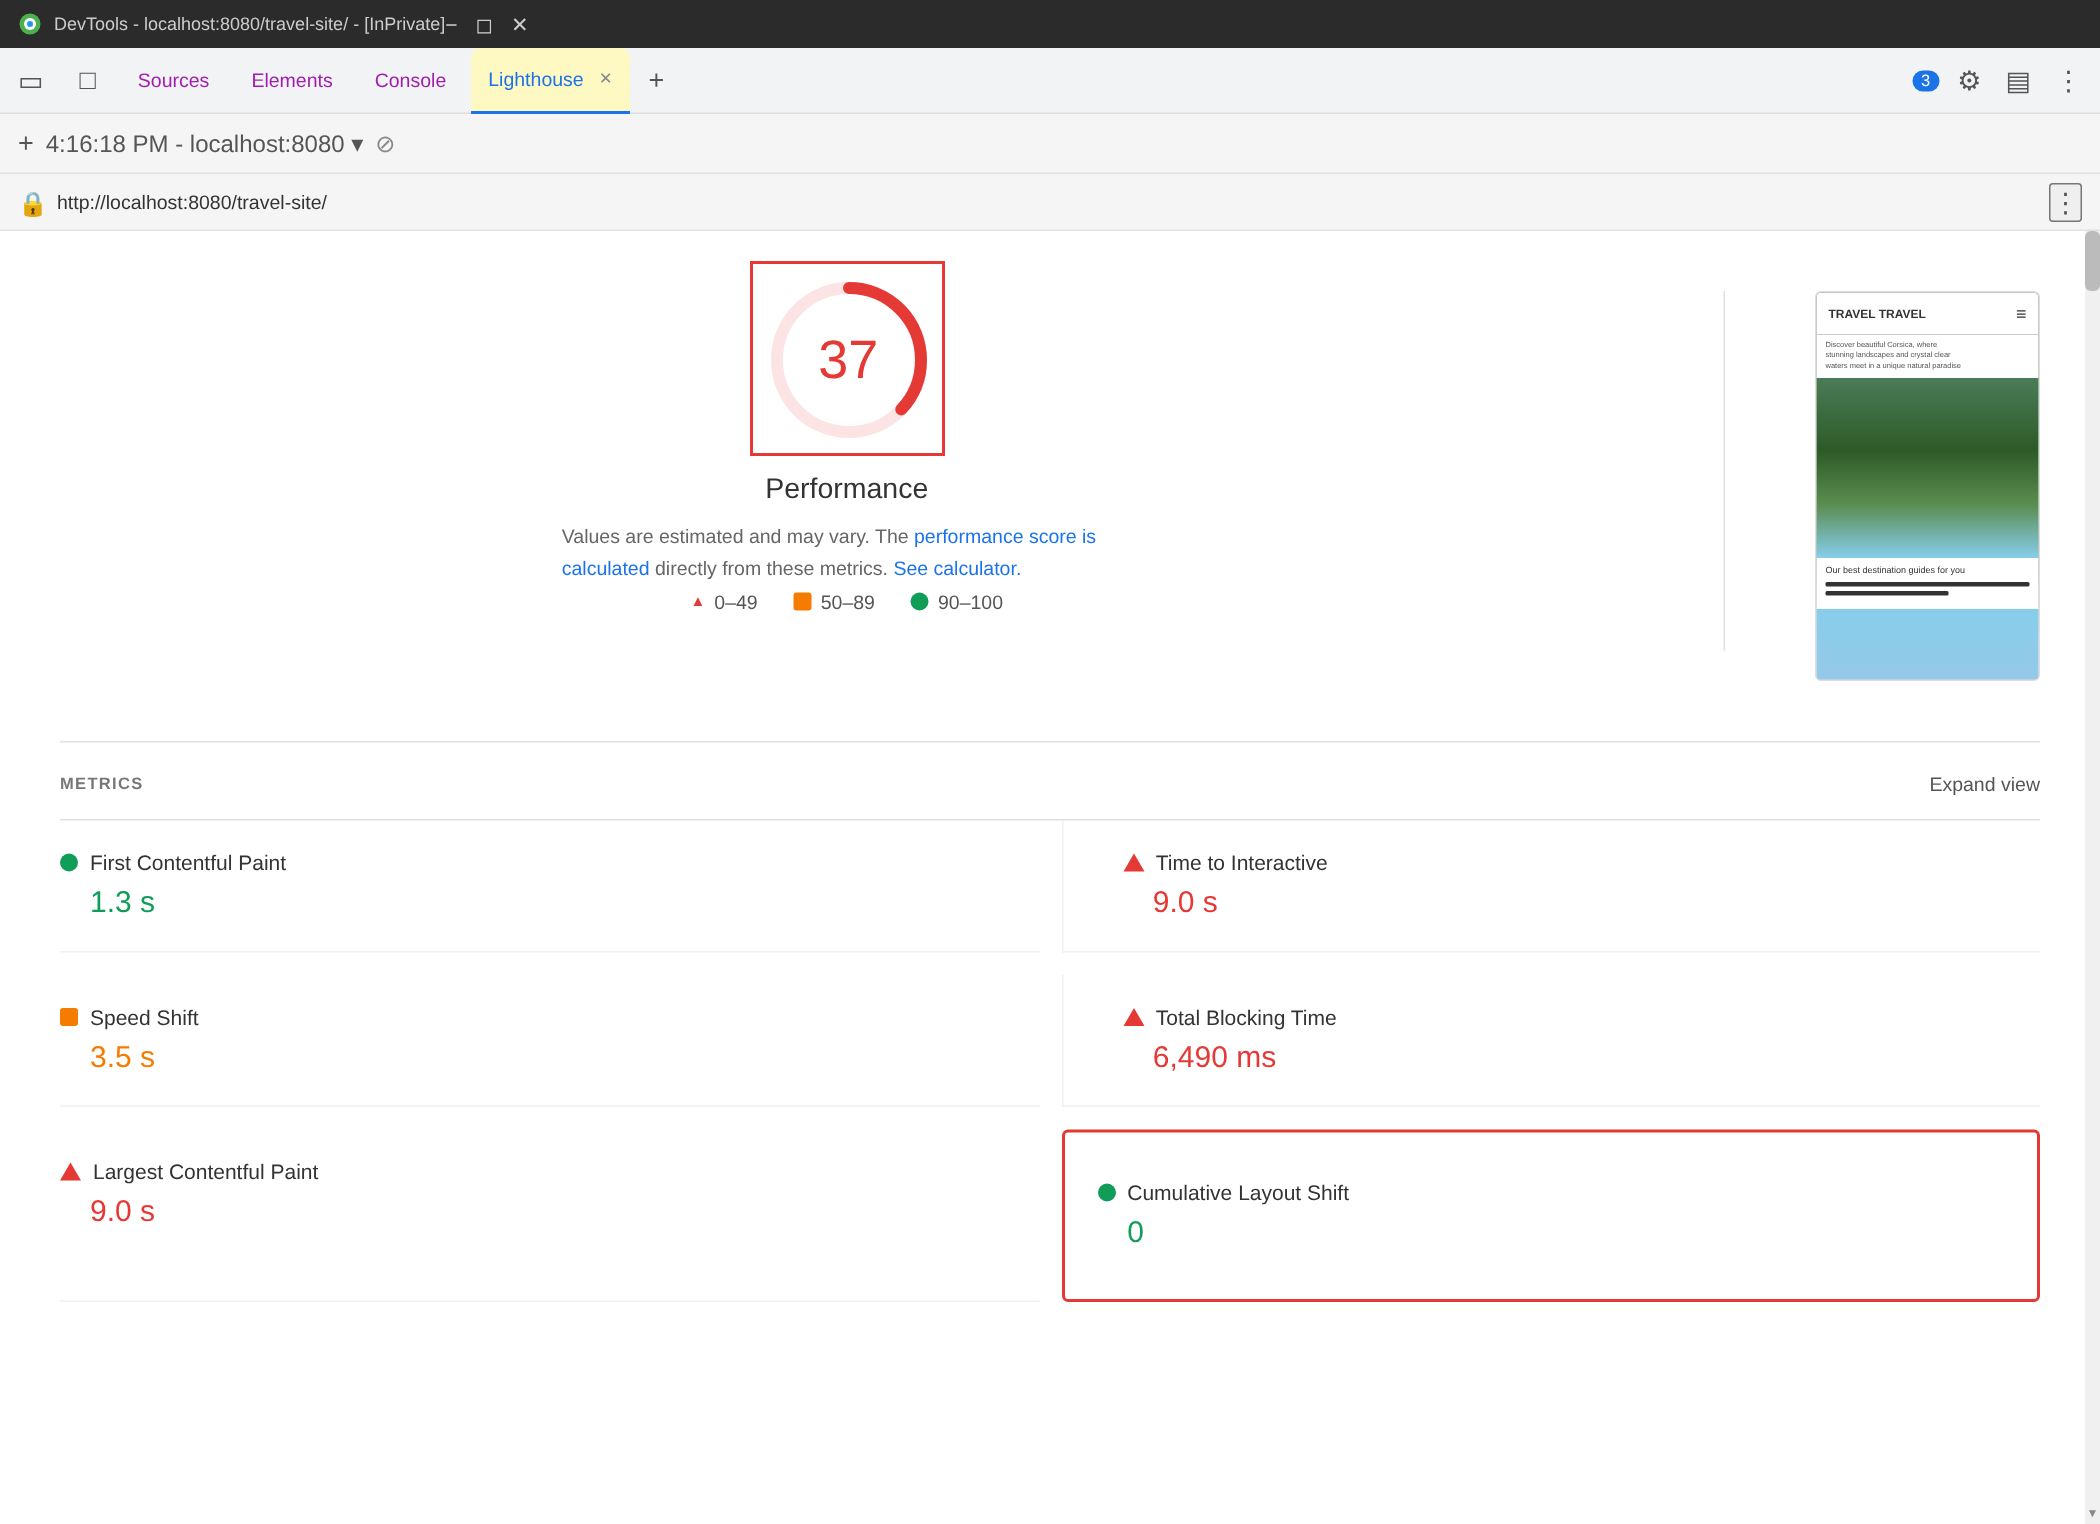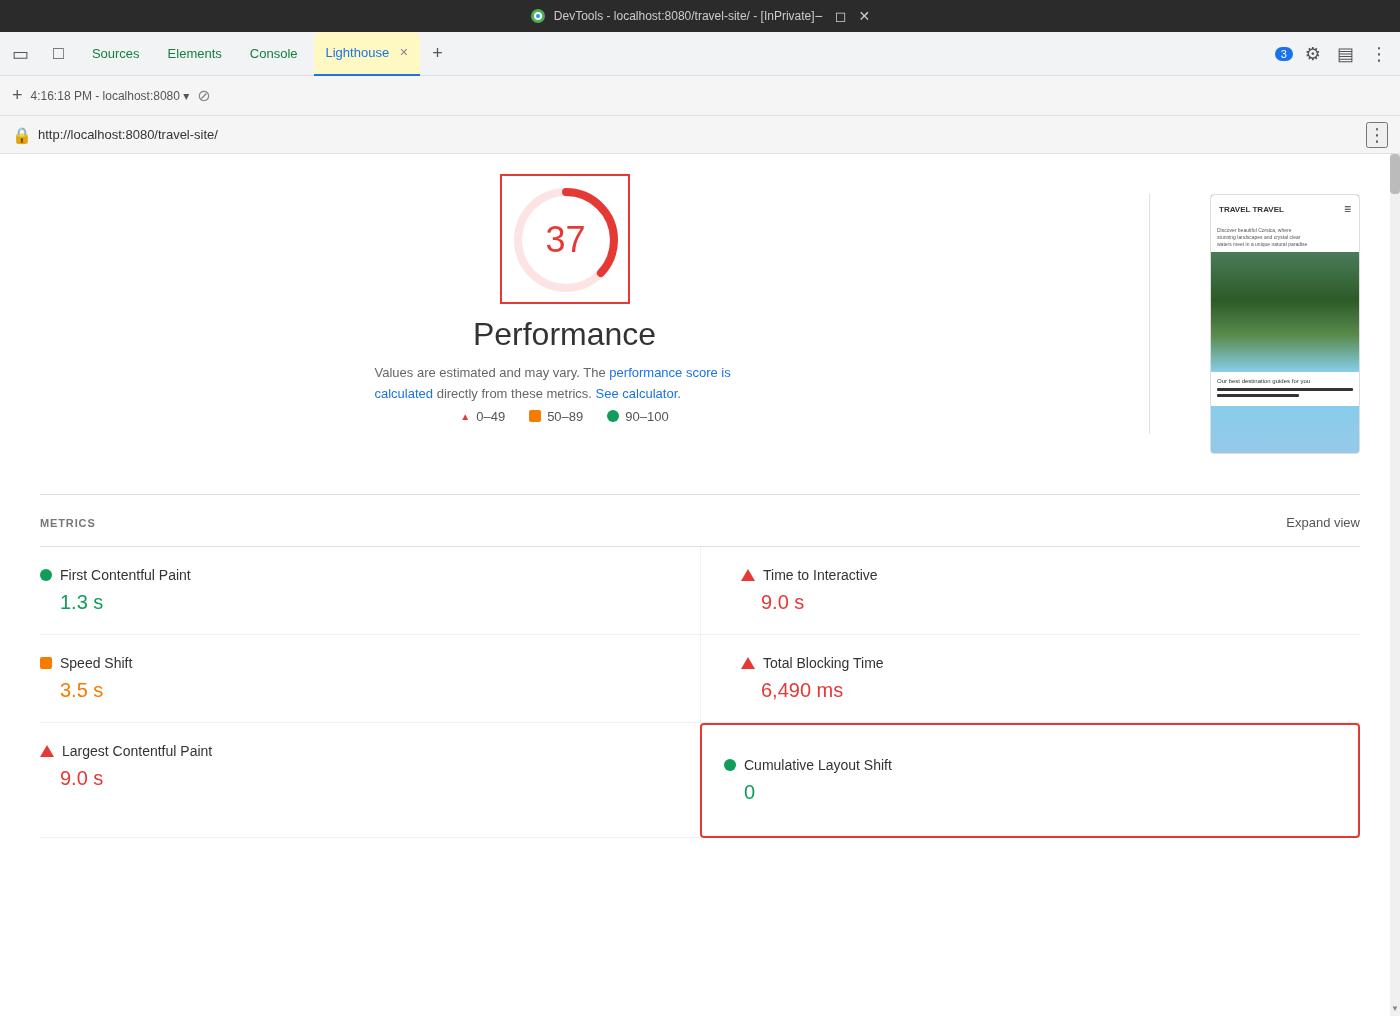--- a/index.html
+++ b/index.html
@@ -5,21 +5,21 @@
     * { box-sizing: border-box; margin: 0; padding: 0; }
     body { font-family: 'Segoe UI', Arial, sans-serif; background: #fff; color: #333; font-size: 13px; overflow: hidden; }
 
     
     .titlebar {
       background: #2b2b2b;
       height: 32px;
       display: flex;
       align-items: center;
       padding: 0 12px;
-      justify-content: center;
+      justify-content: flex-start;
     }
     .titlebar-left { display: flex; align-items: center; gap: 8px; }
     .titlebar-title { color: #ccc; font-size: 12px; }
     .titlebar-controls { display: flex; gap: 12px; }
     .titlebar-btn { color: #ccc; font-size: 14px; cursor: pointer; background: none; border: none; }
 
     
     .tabbar {
       background: #f1f3f4;
       height: 44px;
@@ -30,21 +30,21 @@
       border-bottom: 1px solid #ddd;
     }
     .tabbar-left { display: flex; align-items: center; gap: 16px; margin-right: 8px; }
     .tabbar-icon-btn { background: none; border: none; cursor: pointer; color: #555; font-size: 18px; padding: 4px; border-radius: 4px; }
     .tab {
       display: flex; align-items: center; gap: 6px;
       padding: 6px 12px;
       border-radius: 6px 6px 0 0;
       cursor: pointer;
       font-size: 13px;
-      color: #15803d;
+      color: #a21caf;
       background: none;
       border: none;
       height: 44px;
     }
     .tab.active {
       background: #fef9c3;
       color: #1a73e8;
       border-bottom: 2px solid #1a73e8;
     }
     .tab-close { font-size: 11px; color: #888; margin-left: 4px; cursor: pointer; }
@@ -56,21 +56,21 @@
     
     .addressbar {
       background: #f5f5f5;
       height: 40px;
       display: flex;
       align-items: center;
       padding: 0 12px;
       gap: 8px;
       border-bottom: 1px solid #e0e0e0;
     }
-    .addr-icon { color: #555; font-size: 12px; }
+    .addr-icon { color: #555; font-size: 16px; }
     .addr-new-tab { color: #555; font-size: 18px; background: none; border: none; cursor: pointer; }
     .addr-stop { color: #888; font-size: 16px; }
 
     
     .devtools-urlbar {
       background: #f5f5f5;
       height: 38px;
       display: flex;
       align-items: center;
       padding: 0 12px;
@@ -153,21 +153,21 @@
       position: absolute;
       top: 50%;
       left: 50%;
       transform: translate(-50%, -50%);
       font-size: 36px;
       font-weight: 300;
       color: #e53935;
     }
 
     .perf-title {
-      font-size: 32px;
+      font-size: 19px;
       font-weight: 400;
       color: #333;
       margin-bottom: 10px;
     }
     .perf-desc {
       font-size: 13px;
       color: #666;
       text-align: left;
       max-width: 380px;
       line-height: 1.6;
@@ -257,21 +257,21 @@
       font-size: 13px;
       color: #555;
       cursor: pointer;
       background: none;
       border: none;
     }
 
     .metrics-grid {
       display: grid;
       grid-template-columns: 1fr 1fr;
-      gap: 0;
+      gap: 15px;
     }
 
     .metric-item {
       padding: 20px 24px 20px 0;
       border-bottom: 1px solid #f0f0f0;
     }
     .metric-item.right { padding-left: 40px; border-left: 1px solid #f0f0f0; }
 
     .metric-label-row {
       display: flex;

